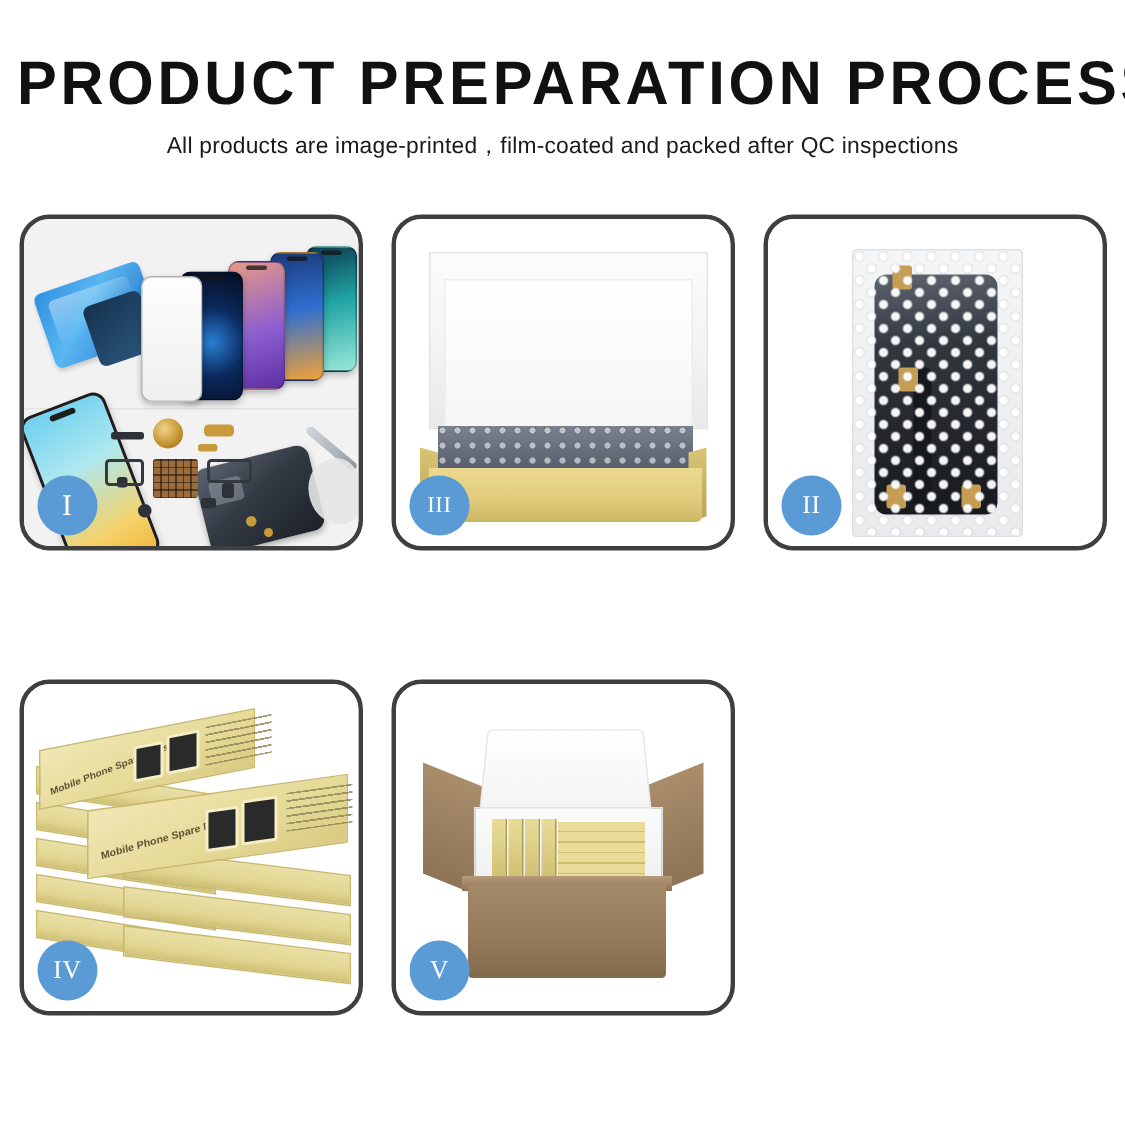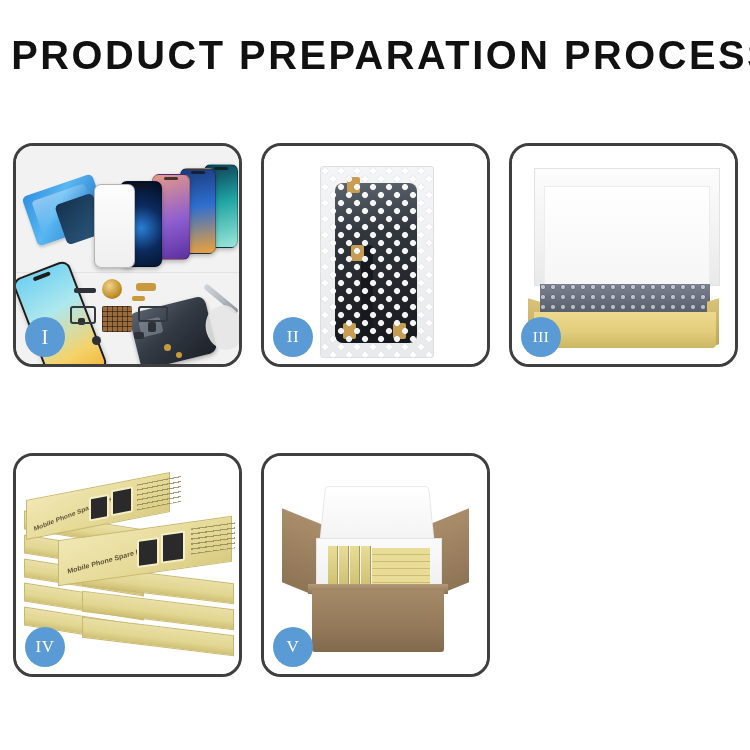--- a/index.html
+++ b/index.html
@@ -356,20 +356,21 @@
   .p6 .tape-b {
     position: absolute; left: 42px; top: 150px; width: 15px; height: 19px;
     background: rgba(126,101,70,.55);
   }
 </style>
 </head>
 <body>
 
 <div class="header">
   <div class="page-title">PRODUCT PREPARATION PROCESS</div>
+  <div class="page-subtitle">All products are image-printed，film-coated and packed after QC inspections</div>
 </div>
 
 <div class="grid">
 
   <div class="panel p1">
     <div class="panel-stage">
       <div class="floorline"></div>
 
       <div class="blue-sheet"></div>
       <div class="blue-sheet2"></div>
@@ -405,45 +406,45 @@
       <div class="gold" style="left:148px;top:198px;width:7px;height:7px;border-radius:50%;"></div>
       <div class="gold" style="left:160px;top:206px;width:6px;height:6px;border-radius:50%;"></div>
       <div class="flex" style="left:54px;top:160px;width:22px;height:14px;"></div>
       <div class="flex" style="left:122px;top:160px;width:26px;height:12px;"></div>
       <div class="screwdriver"></div>
       <div class="hand"></div>
     </div>
     <div class="badge">I</div>
   </div>
 
+  <div class="panel p3">
+    <div class="panel-stage">
+      <div class="lid"></div>
+      <div class="lid-inner"></div>
+      <div class="wrap"></div>
+      <div class="box-left"></div>
+      <div class="box-right"></div>
+      <div class="box-front"></div>
+    </div>
+    <div class="badge xwide">III</div>
+  </div>
+
   <div class="panel p2">
     <div class="panel-stage">
       <div class="bag">
         <div class="part"></div>
         <div class="cable"></div>
         <div class="tab tab-a"></div>
         <div class="tab tab-b"></div>
         <div class="tab tab-c"></div>
         <div class="tab tab-d"></div>
         <div class="bubbles"></div>
       </div>
     </div>
     <div class="badge wide">II</div>
-  </div>
-
-  <div class="panel p3">
-    <div class="panel-stage">
-      <div class="lid"></div>
-      <div class="lid-inner"></div>
-      <div class="wrap"></div>
-      <div class="box-left"></div>
-      <div class="box-right"></div>
-      <div class="box-front"></div>
-    </div>
-    <div class="badge xwide">III</div>
   </div>
 
   <div class="panel p4">
     <div class="panel-stage">
       <div class="stack">
 
         <div class="bx" style="left:2px;  top:46px;  width:118px; height:17px; transform:skewY(9deg);"></div>
         <div class="bx" style="left:2px;  top:70px;  width:118px; height:17px; transform:skewY(9deg);"></div>
         <div class="bx" style="left:2px;  top:94px;  width:118px; height:17px; transform:skewY(9deg);"></div>
         <div class="bx" style="left:2px;  top:118px; width:118px; height:17px; transform:skewY(9deg);"></div>

